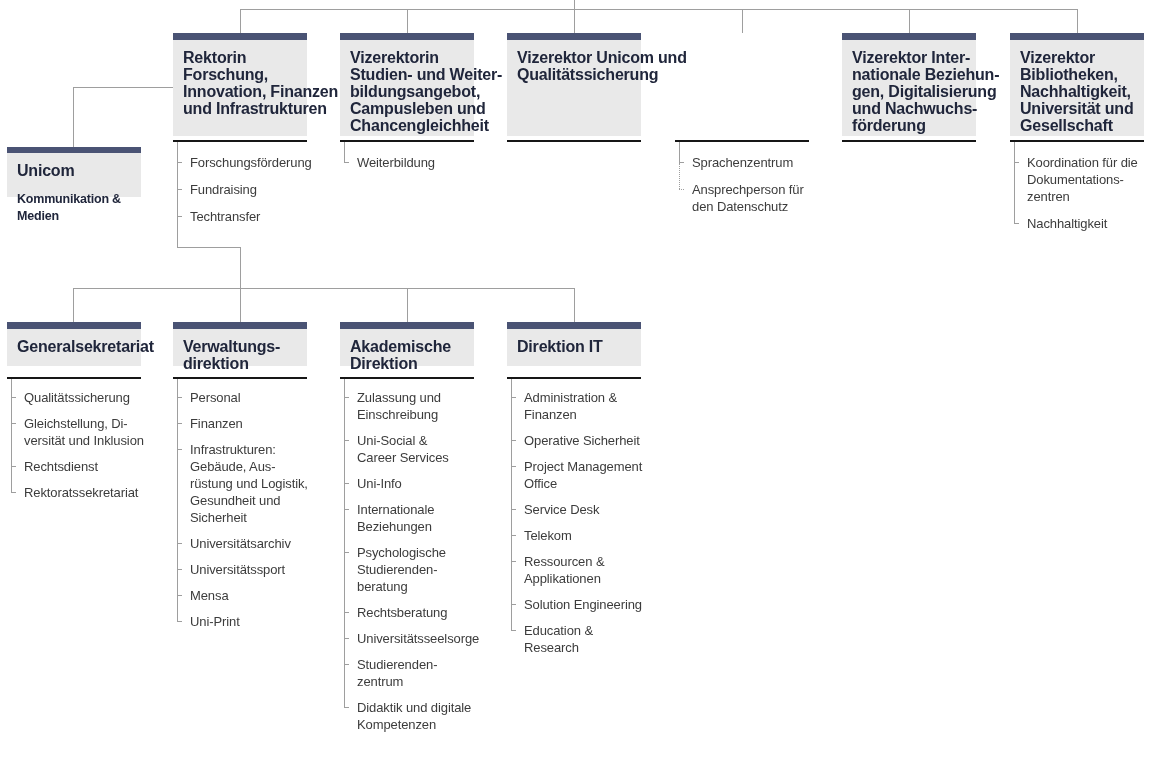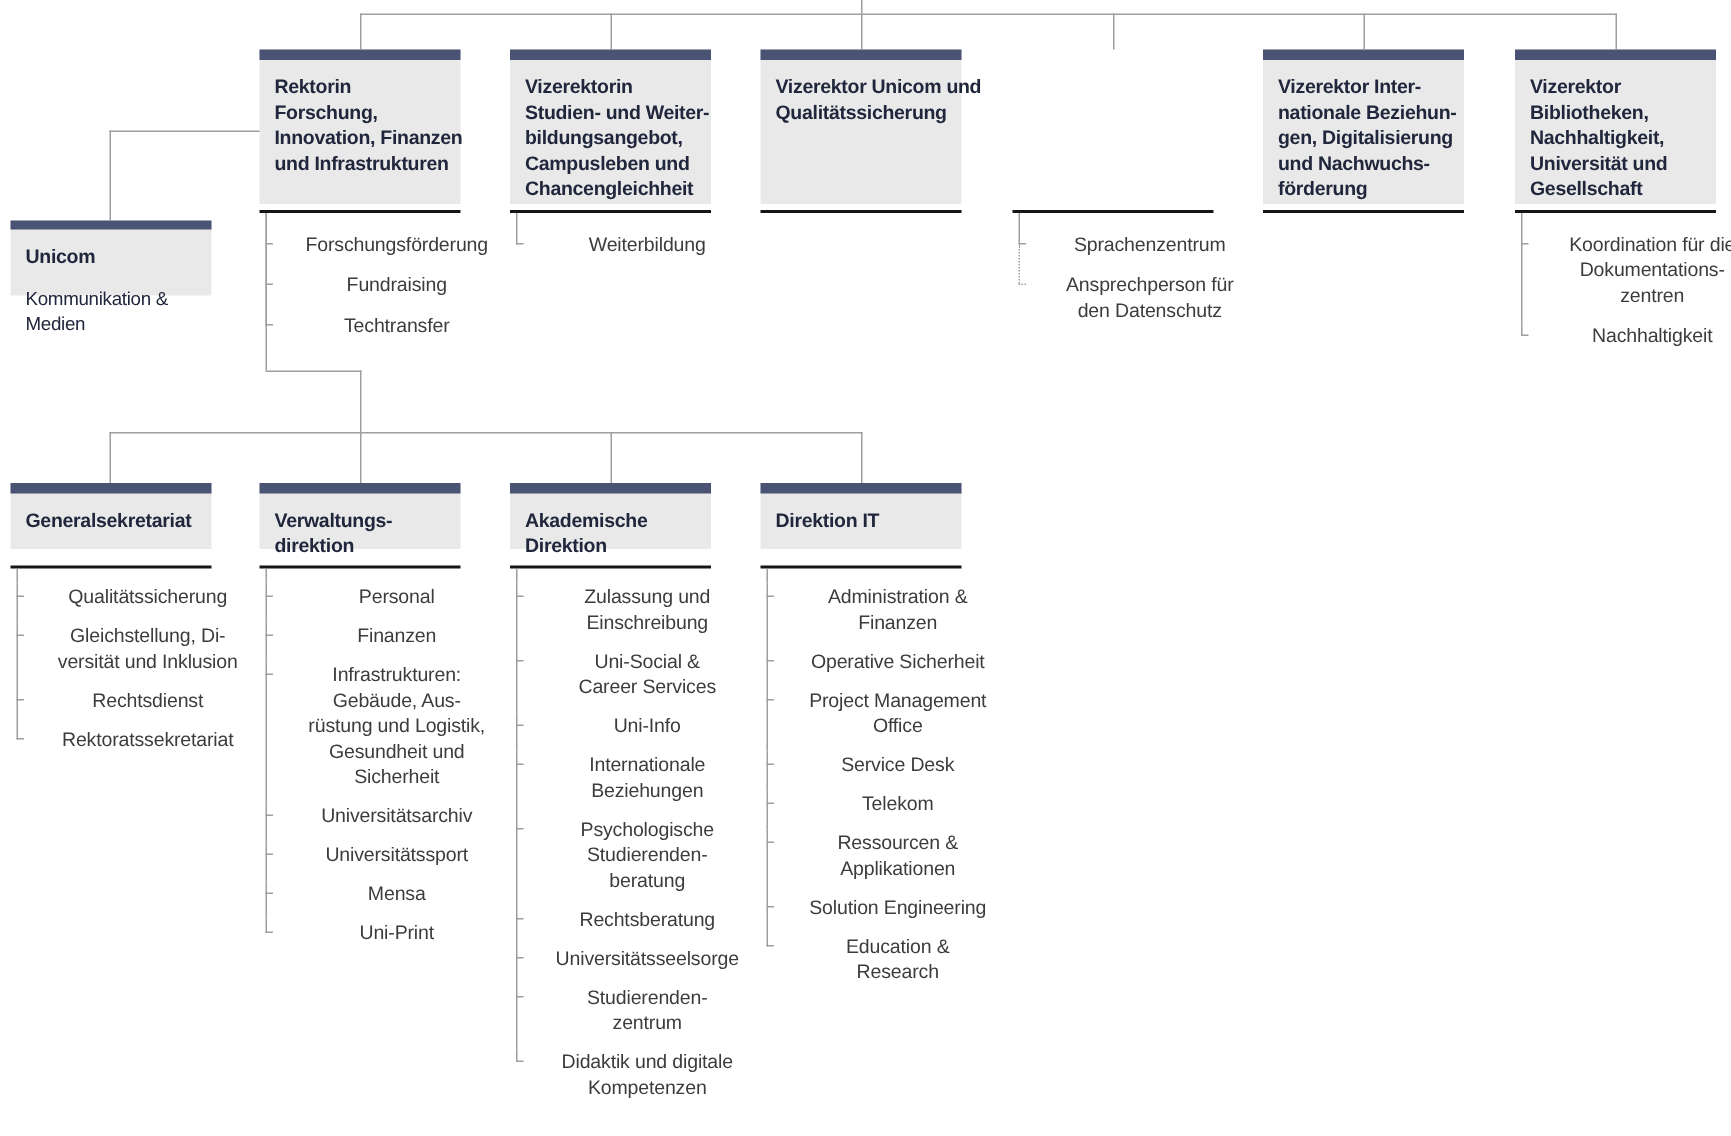--- a/index.html
+++ b/index.html
@@ -7,44 +7,44 @@
     position:relative; width:1154px; height:757px; background:#ffffff;
     font-family:"Liberation Sans", sans-serif; overflow:hidden;
   }
   
   .x0{--x:7px} .x1{--x:173px} .x2{--x:340px} .x3{--x:507px}
   .x4{--x:675px} .x5{--x:842px} .x6{--x:1010px}
 
   .orgbox { position:absolute; left:var(--x); width:134px; background:#e9e9e9; box-sizing:border-box; }
   .orgbox .bar { height:7px; background:#4a5374; }
   .orgbox .title {
-    padding:9px 4px 8px 10px; font-weight:bold; font-size:13px; line-height:17px;
+    padding:9px 4px 8px 10px; font-weight:bold; font-size:16px; line-height:17px;
     letter-spacing:-0.2px; color:#20263b; white-space:pre;
   }
   .orgbox .subtitle {
-    padding:4px 4px 0 10px; font-weight:normal; font-size:12.5px; line-height:17px;
+    padding:4px 4px 0 10px; font-weight:bold; font-size:12.5px; line-height:17px;
     letter-spacing:-0.2px; color:#20263b; white-space:pre;
   }
   .toprow { top:33px; height:103px; }
   .row2   { top:322px; height:44px; }
   .side   { top:147px; height:50px; }
   .side .bar { height:6px; }
 
   .underline { position:absolute; left:var(--x); width:134px; height:2px; background:#161616; }
   .u-top  { top:140px; }
   .u-row2 { top:377px; }
 
   .sublist { position:absolute; left:calc(var(--x) + 4px); width:162px; margin:0; padding:0; list-style:none; }
   .s-top  { top:142px; padding-top:12px; }
   .s-row2 { top:379px; padding-top:10px; }
   .sublist::before { content:""; position:absolute; left:0; top:0; width:0; height:12px; border-left:1px solid #9e9e9e; }
   .s-row2::before { height:10px; }
   .sublist li {
     position:relative; margin:0 0 10px 0; padding-left:13px;
-    font-size:13px; line-height:17px; letter-spacing:-0.1px; color:#3c3c3c; white-space:pre;text-align:center;
+    font-size:13px; line-height:17px; letter-spacing:-0.1px; color:#3c3c3c; white-space:pre;
   }
   .s-row2 li { margin-bottom:9px; }
   .sublist li::before { content:""; position:absolute; left:0; top:0; bottom:-10px; width:0; border-left:1px solid #9e9e9e; }
   .s-row2 li::before { bottom:-9px; }
   .sublist li:last-child::before { bottom:auto; height:9px; }
   .sublist li::after { content:""; position:absolute; left:0; top:8px; width:5px; height:0; border-top:1px solid #9e9e9e; }
   .sublist li.no-tail::before { bottom:auto; height:9px; }
   .sublist li.dotted::before { border-left-style:dotted; top:-18px; height:26px; bottom:auto; }
   .sublist li.dotted::after { border-top-style:dotted; }
 

